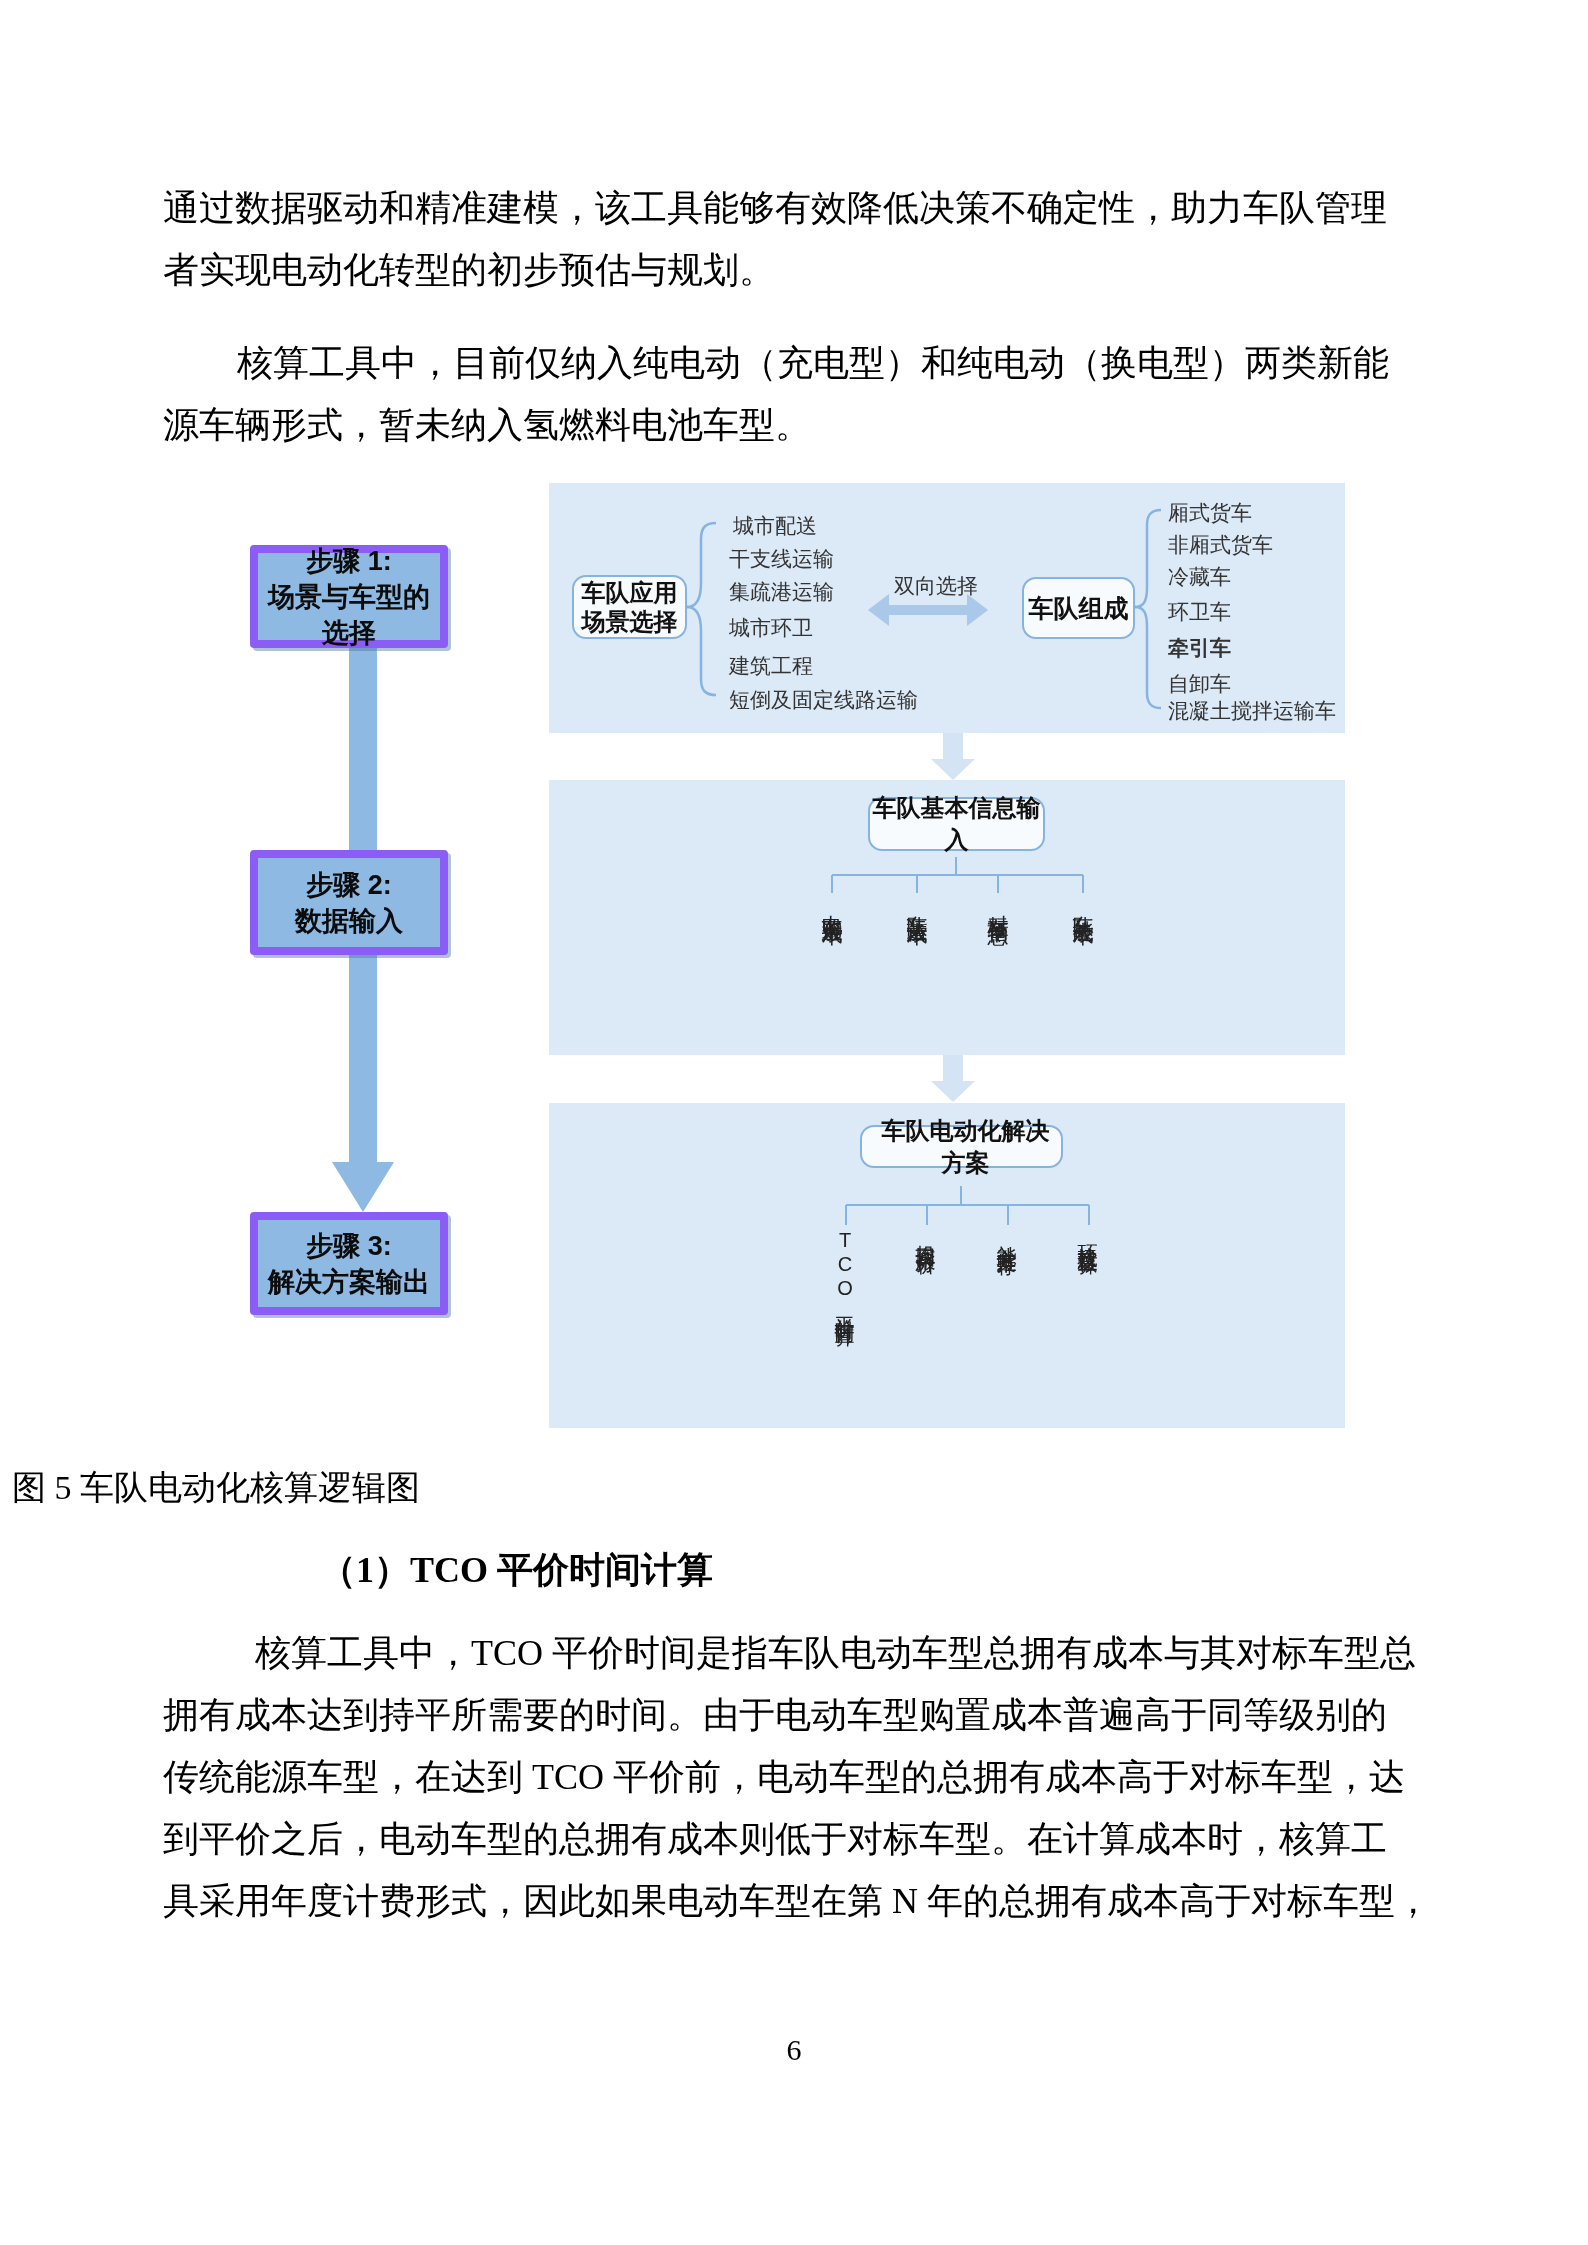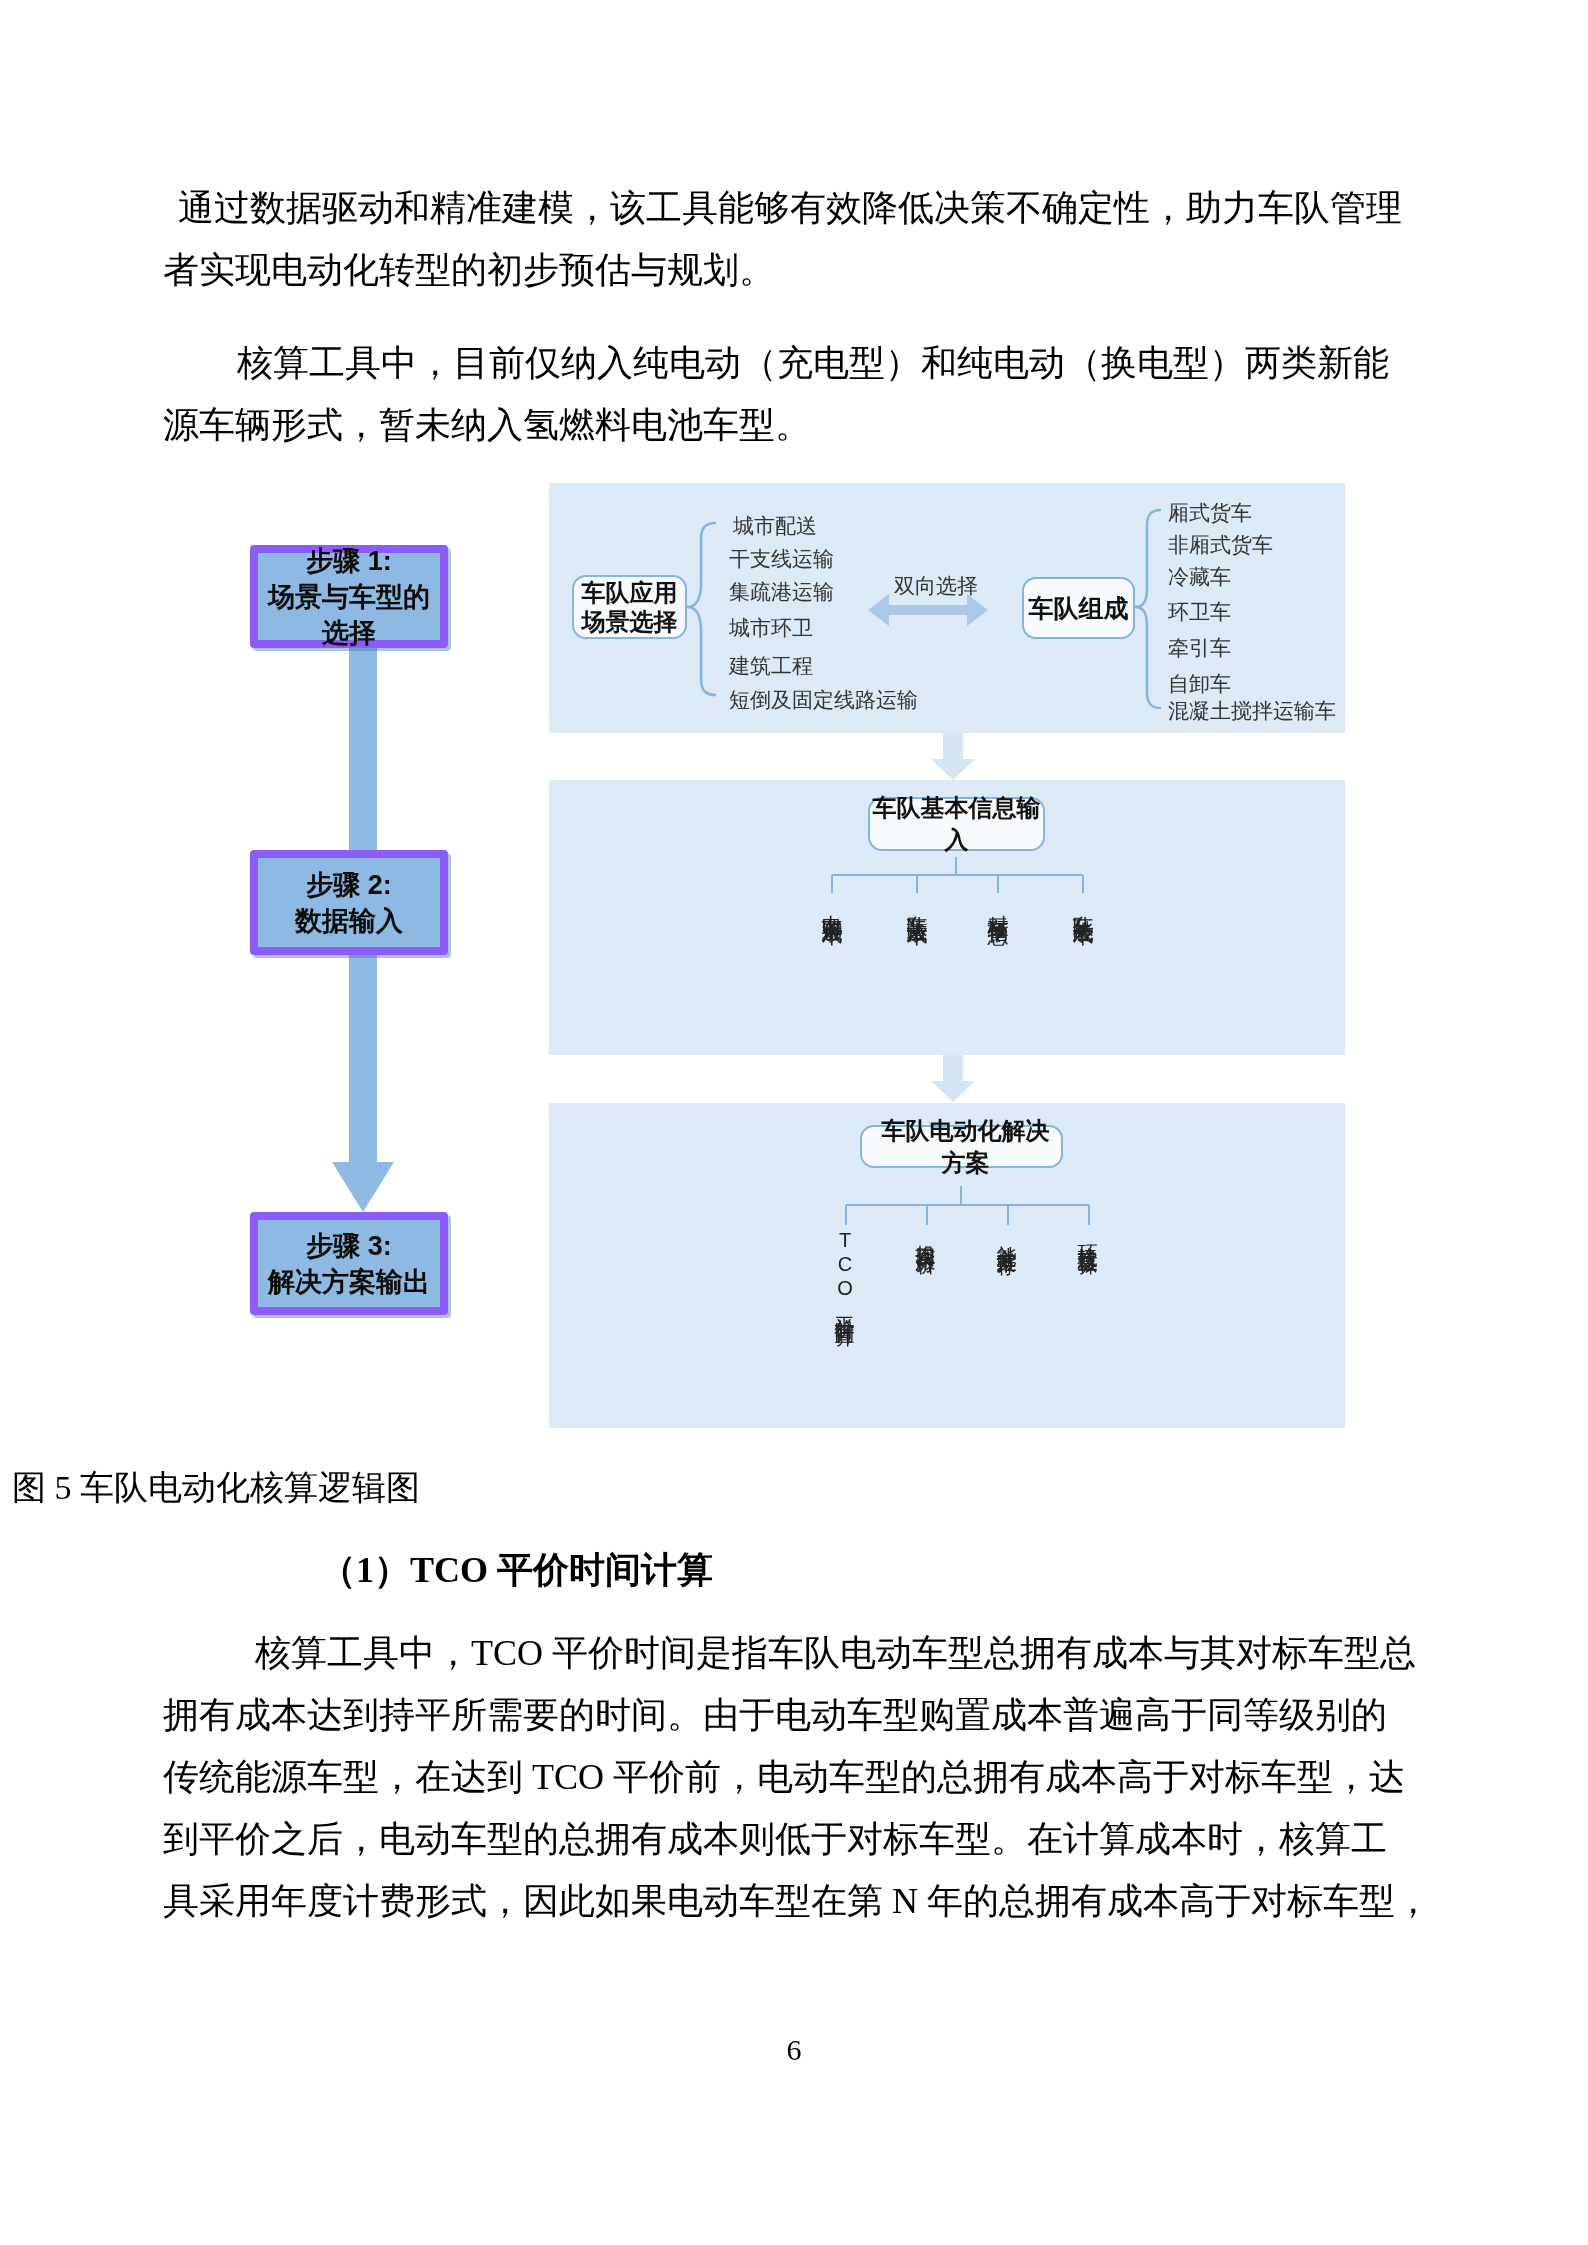--- a/index.html
+++ b/index.html
@@ -54,21 +54,21 @@
     font-family:"Liberation Sans",sans-serif;color:#222;white-space:nowrap;z-index:2;
   }
   .vcol-mid{top:898px;font-size:21px;letter-spacing:2px;}
   .vcol-bot{top:1229px;font-size:20px;letter-spacing:2px;}
 </style>
 </head>
 <body>
 
 <div class="page">
 
-  <div class="tline" style="left:178px;top:177px;">通过数据驱动和精准建模，该工具能够有效降低决策不确定性，助力车队管理</div>
+  <div class="tline" style="left:163px;top:177px;">通过数据驱动和精准建模，该工具能够有效降低决策不确定性，助力车队管理</div>
   <div class="tline" style="left:163px;top:239px;">者实现电动化转型的初步预估与规划。</div>
   <div class="tline" style="left:237px;top:332px;">核算工具中，目前仅纳入纯电动（充电型）和纯电动（换电型）两类新能</div>
   <div class="tline" style="left:163px;top:394px;">源车辆形式，暂未纳入氢燃料电池车型。</div>
 
   <div>
 
     <div class="panel panel-top"></div>
     <div class="panel panel-mid"></div>
     <div class="panel panel-bot"></div>
 
@@ -118,21 +118,21 @@
 
     <div class="fitem" style="left:894px;top:572px;">双向选择</div>
 
     <div class="wnode node-fleet">
       <span>车队组成</span>
     </div>
     <div class="fitem" style="left:1168px;top:499px;">厢式货车</div>
     <div class="fitem" style="left:1168px;top:531px;">非厢式货车</div>
     <div class="fitem" style="left:1168px;top:563px;">冷藏车</div>
     <div class="fitem" style="left:1168px;top:598px;">环卫车</div>
-    <div class="fitem" style="left:1168px;top:634px;">牵引车</div>
+    <div class="fitem" style="left:1168px;top:634px;font-weight:bold;">牵引车</div>
     <div class="fitem" style="left:1168px;top:670px;">自卸车</div>
     <div class="fitem" style="left:1168px;top:697px;">混凝土搅拌运输车</div>
 
     <div class="wnode node-info">
       <span>车队基本信息输入</span>
     </div>
     <svg class="fsvg" style="left:549px;top:780px;" width="796" height="275">
       <g stroke="#85b3e2" stroke-width="2" fill="none">
         <path d="M407,77 V95"></path>
         <path d="M283,95 H534"></path>

